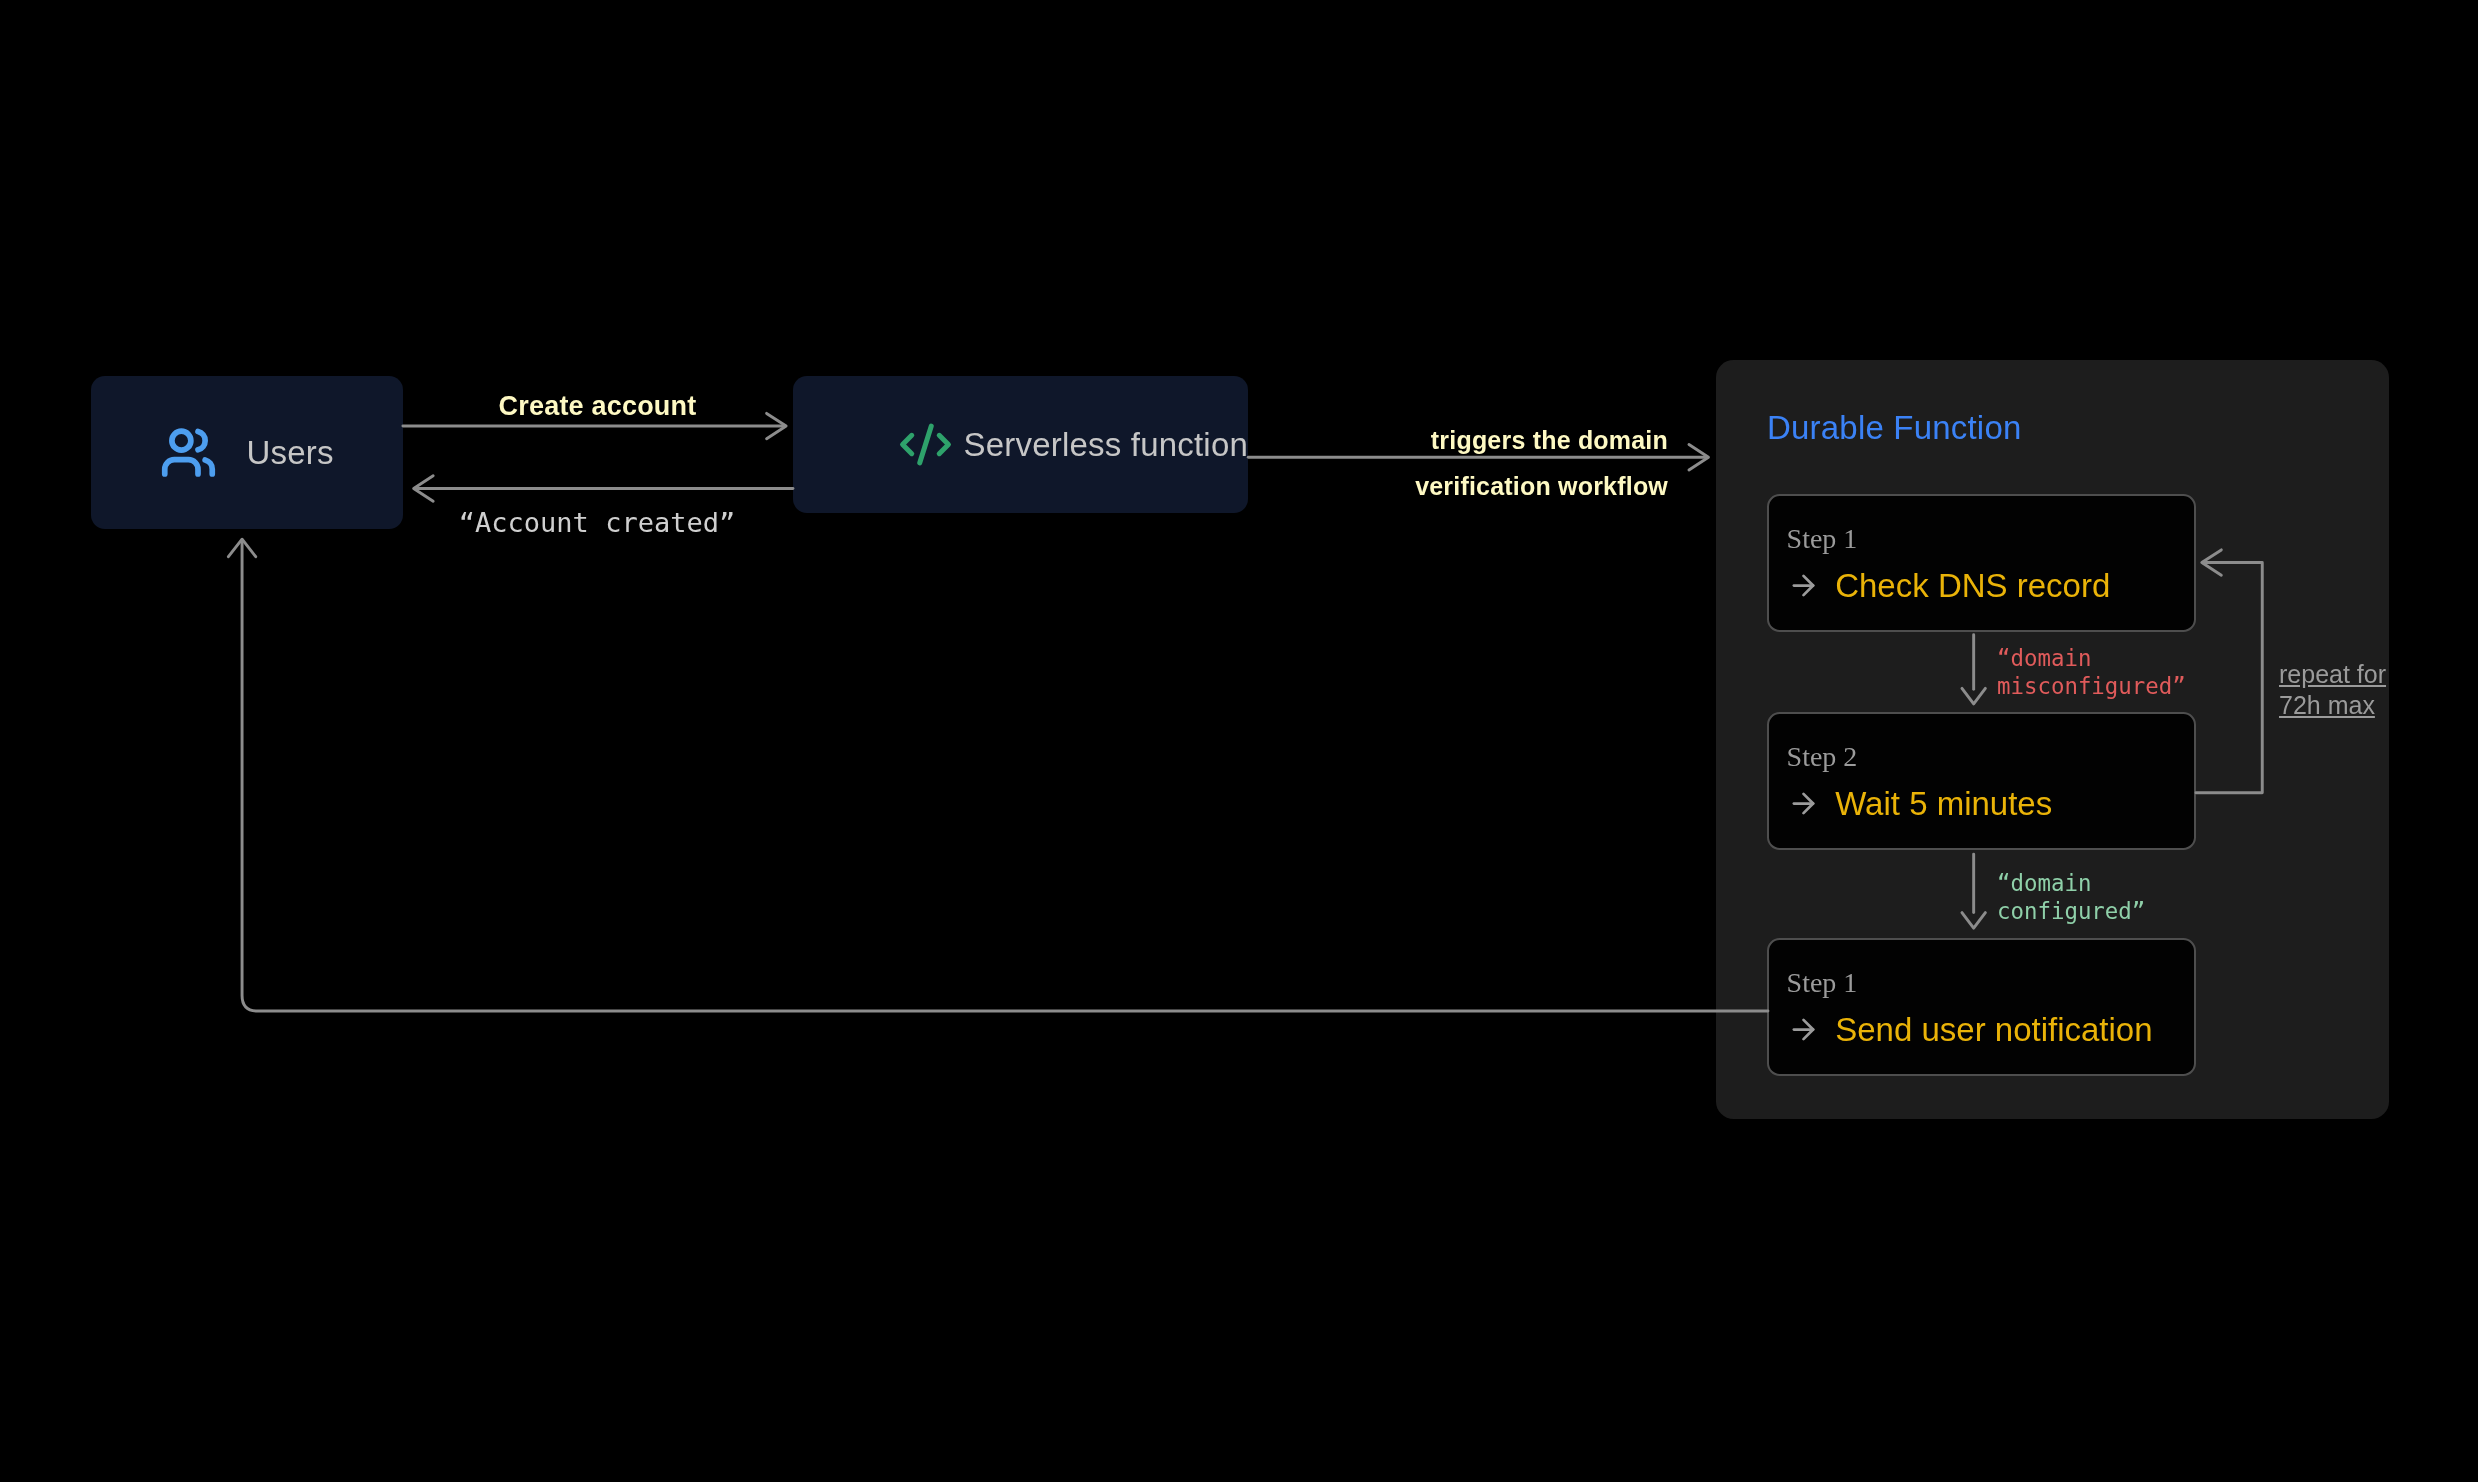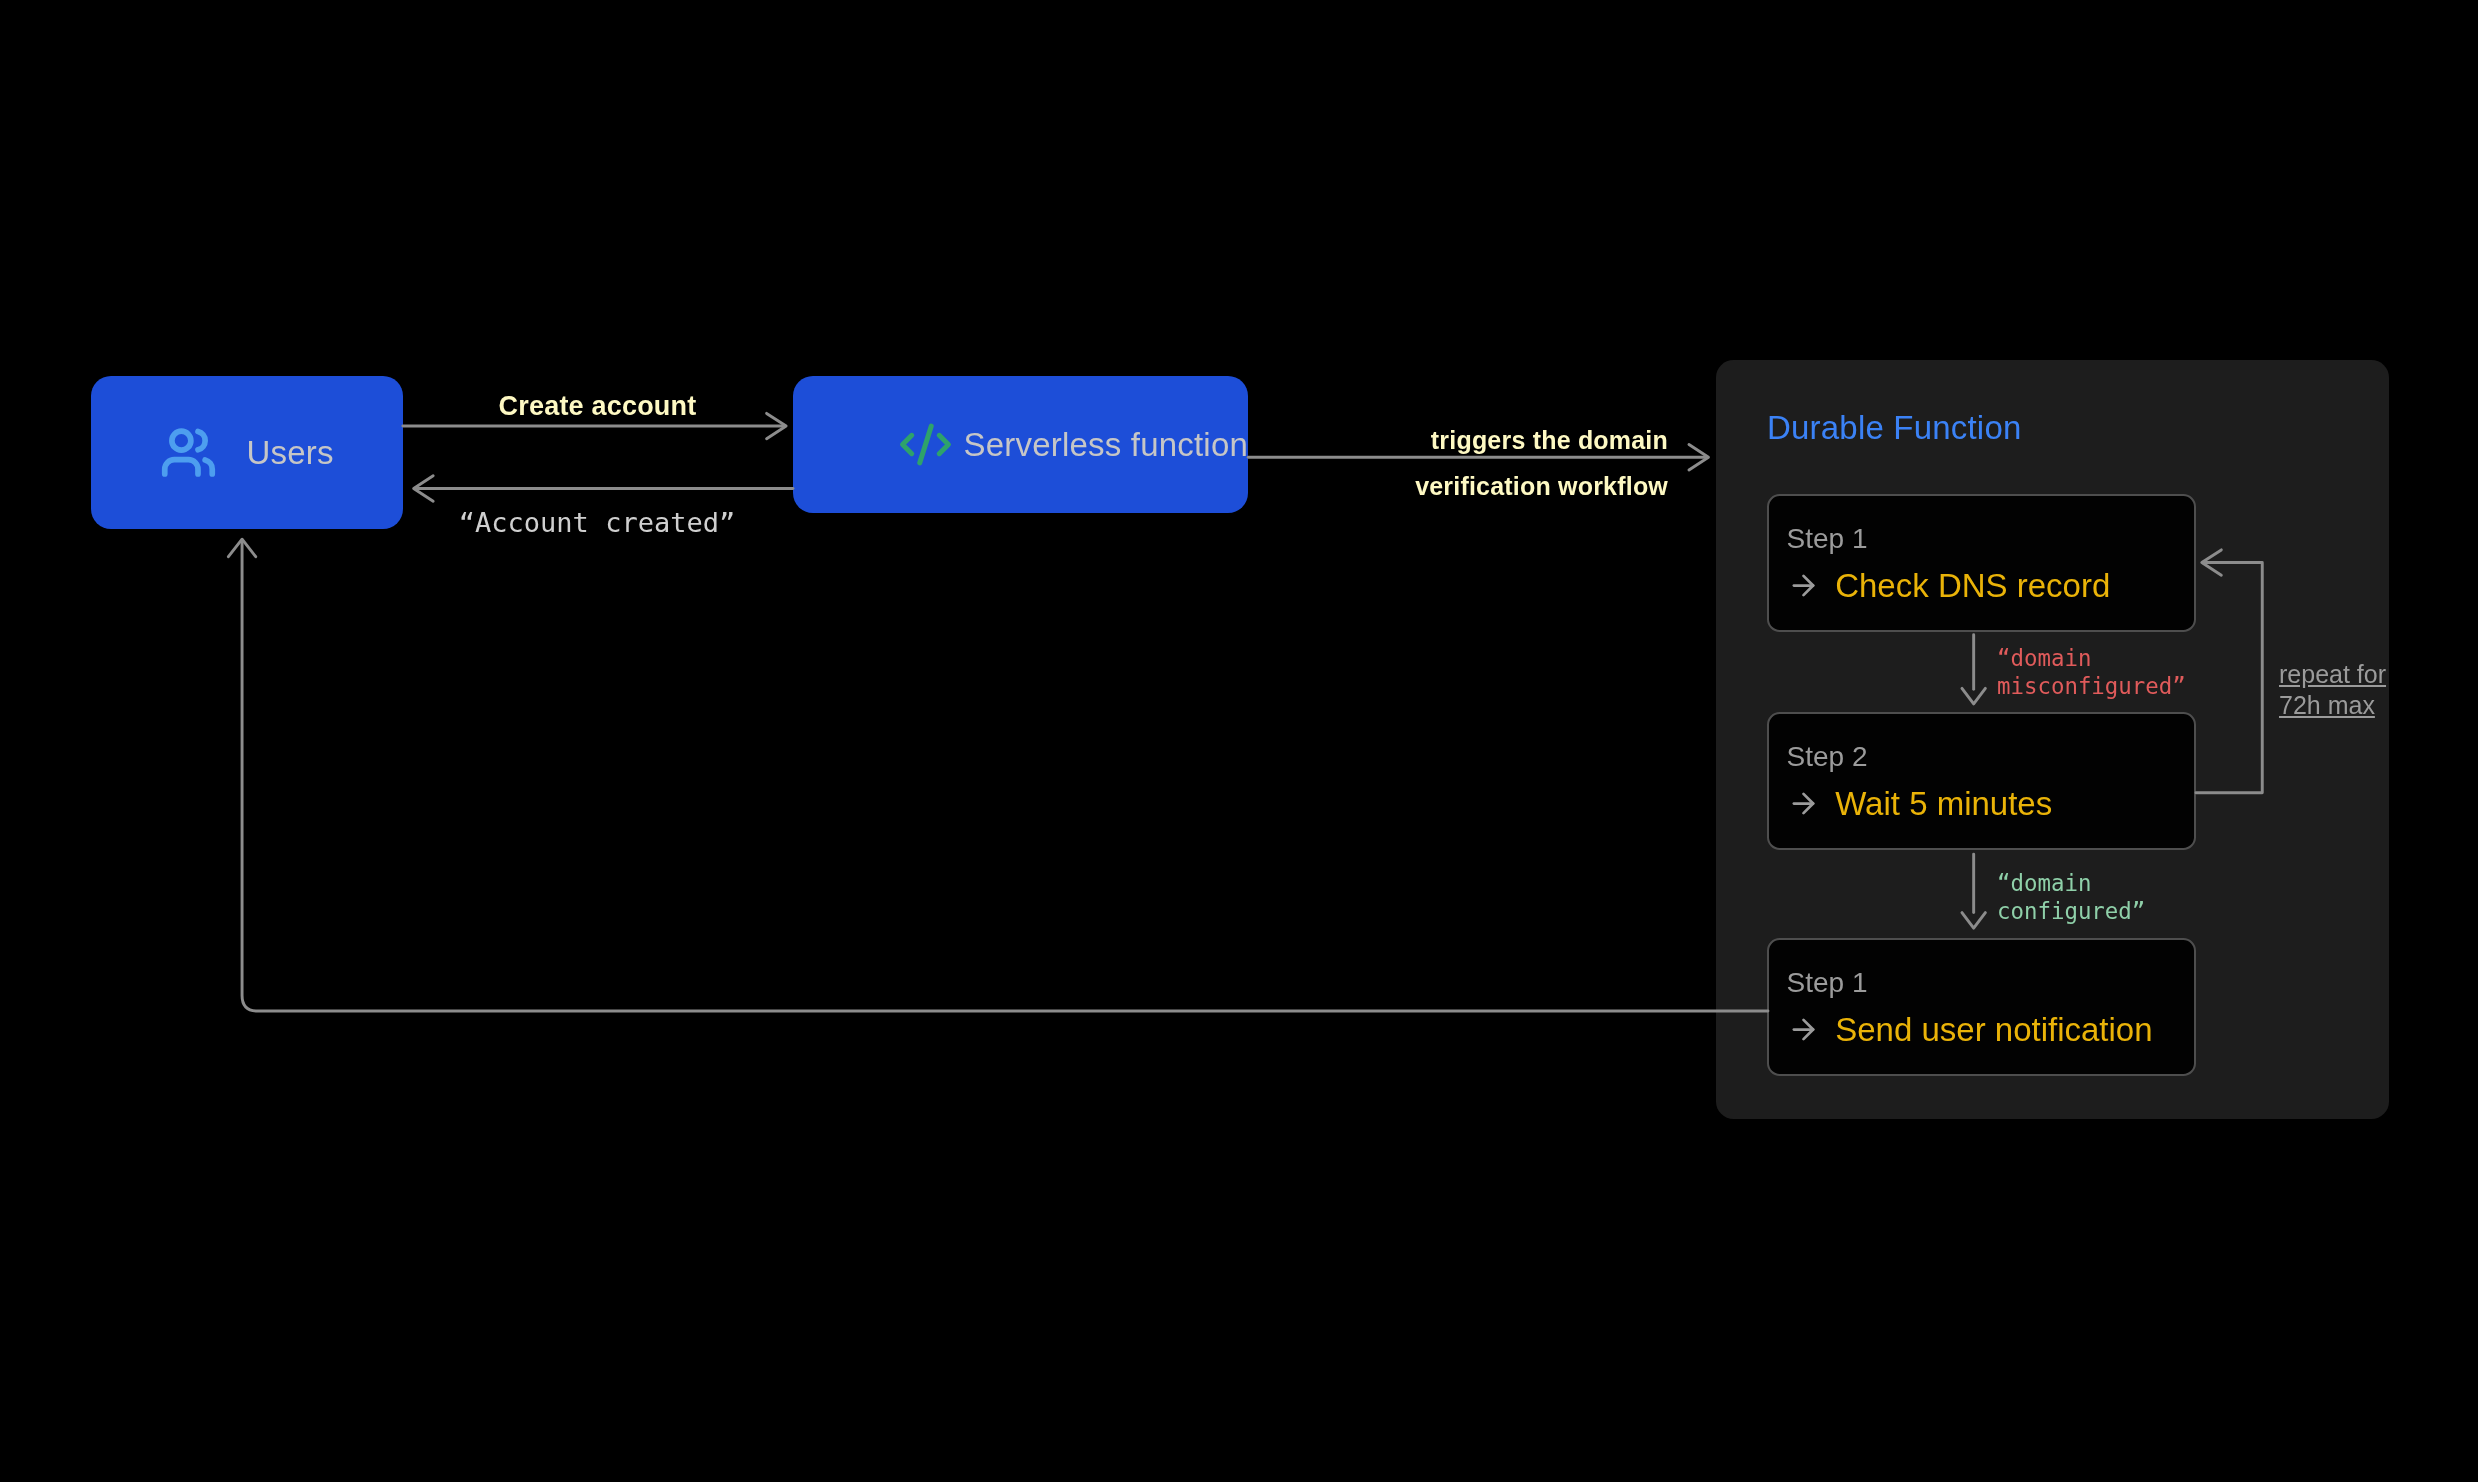--- a/index.html
+++ b/index.html
@@ -5,21 +5,21 @@
   * { margin:0; padding:0; box-sizing:border-box; }
   html,body { background:#000; }
   body {
     width:2478px; height:1482px; position:relative; overflow:hidden;
     font-family:"Liberation Sans", sans-serif;
   }
   .canvas { position:absolute; inset:0; background:#000000; }
 
   
   .node {
-    position:absolute; background:#1d4ed8; border-radius:20px;
+    position:absolute; background:#0f172a; border-radius:14px;
     display:flex; align-items:center; justify-content:center;
   }
   .node-users { left:91px; top:376px; width:312px; height:153px; gap:29px; }
   .node-serverless { left:793px; top:376px; width:455px; height:137px; gap:11px;justify-content:flex-end; }
   .node-label { color:#c6c6c6; font-size:33px; letter-spacing:0.2px; }
   .icon { display:block; }
 
   
   .panel {
     position:absolute; left:1716px; top:360px; width:673px; height:759px;
@@ -30,21 +30,21 @@
     color:#3b82f6; font-size:33px; letter-spacing:0.2px;
   }
   .step {
     position:absolute; left:51px; width:429px; height:138px;
     background:#020202; border:2px solid #4e4e4e; border-radius:12.7px;
     padding:25px 17.6px 0 17.6px;
   }
   .step-1 { top:134px; }
   .step-2 { top:352px; }
   .step-3 { top:578px; }
-  .step-label { color:#9b9b9b; font-size:28px; line-height:35px; }
+  .step-label { color:#9b9b9b; font-size:28px; line-height:35px;font-family:Liberation Serif, serif; }
   .step-action {
     margin-top:7.8px; display:flex; align-items:center; gap:15.6px;
     color:#eab308; font-size:33px; line-height:43px; white-space:nowrap;
   }
 
   
   .edge-label { position:absolute; color:#fef9c3; }
   .bold-label { font-weight:700; letter-spacing:0.2px; }
   .mono-label { font-family:"DejaVu Sans Mono", monospace; }
 

